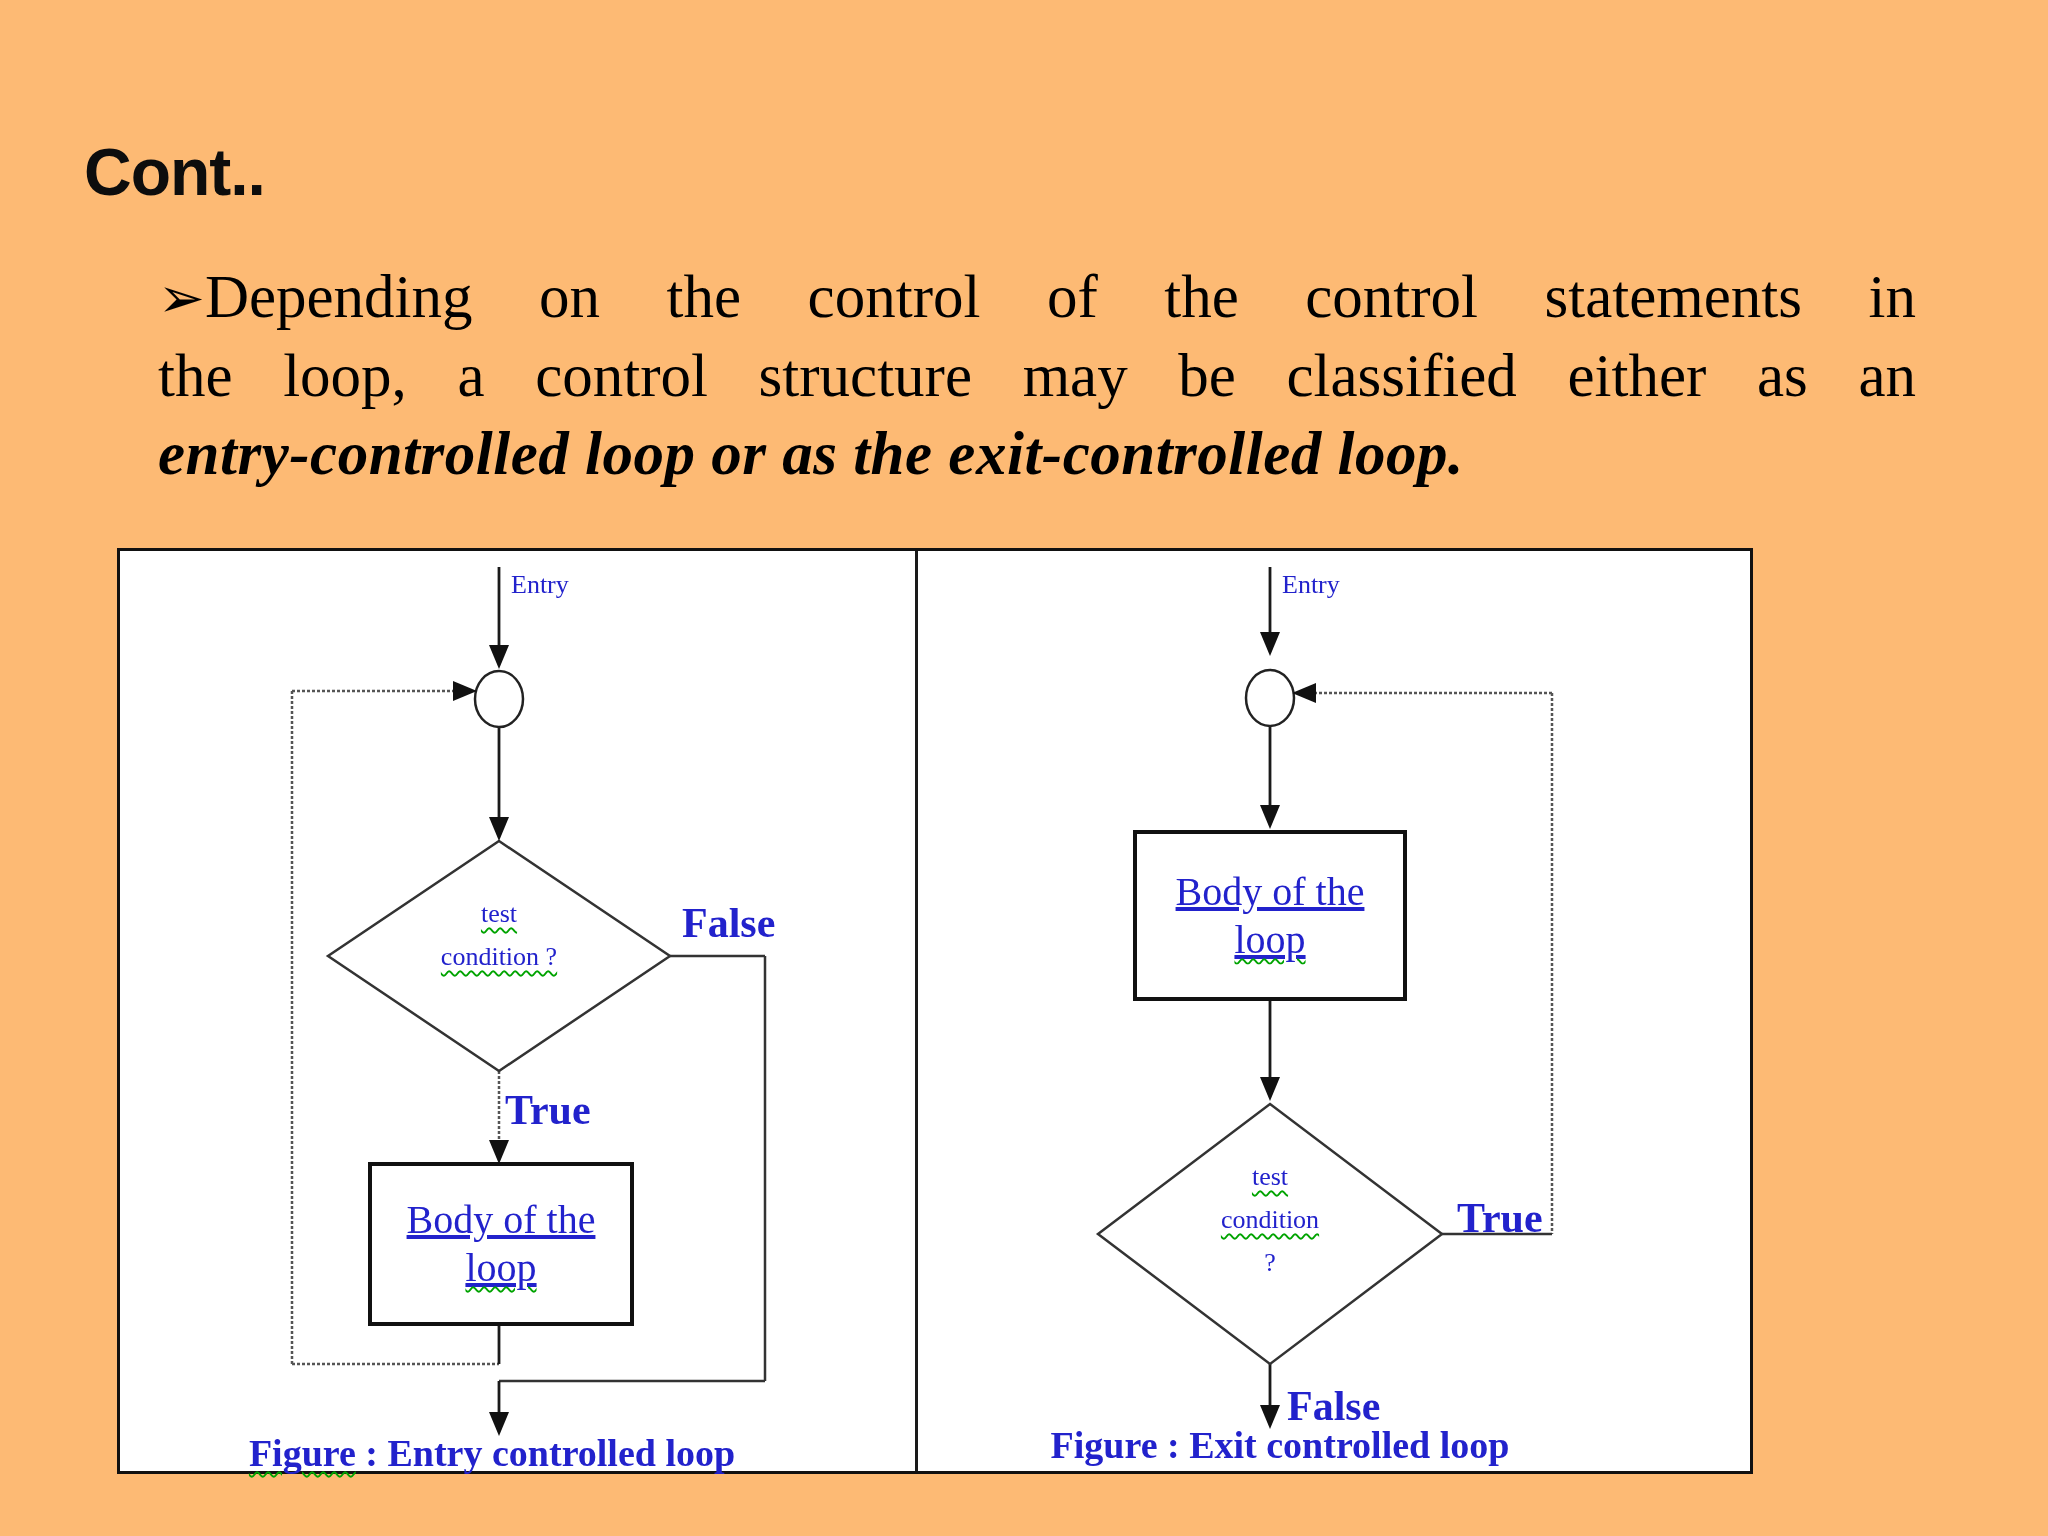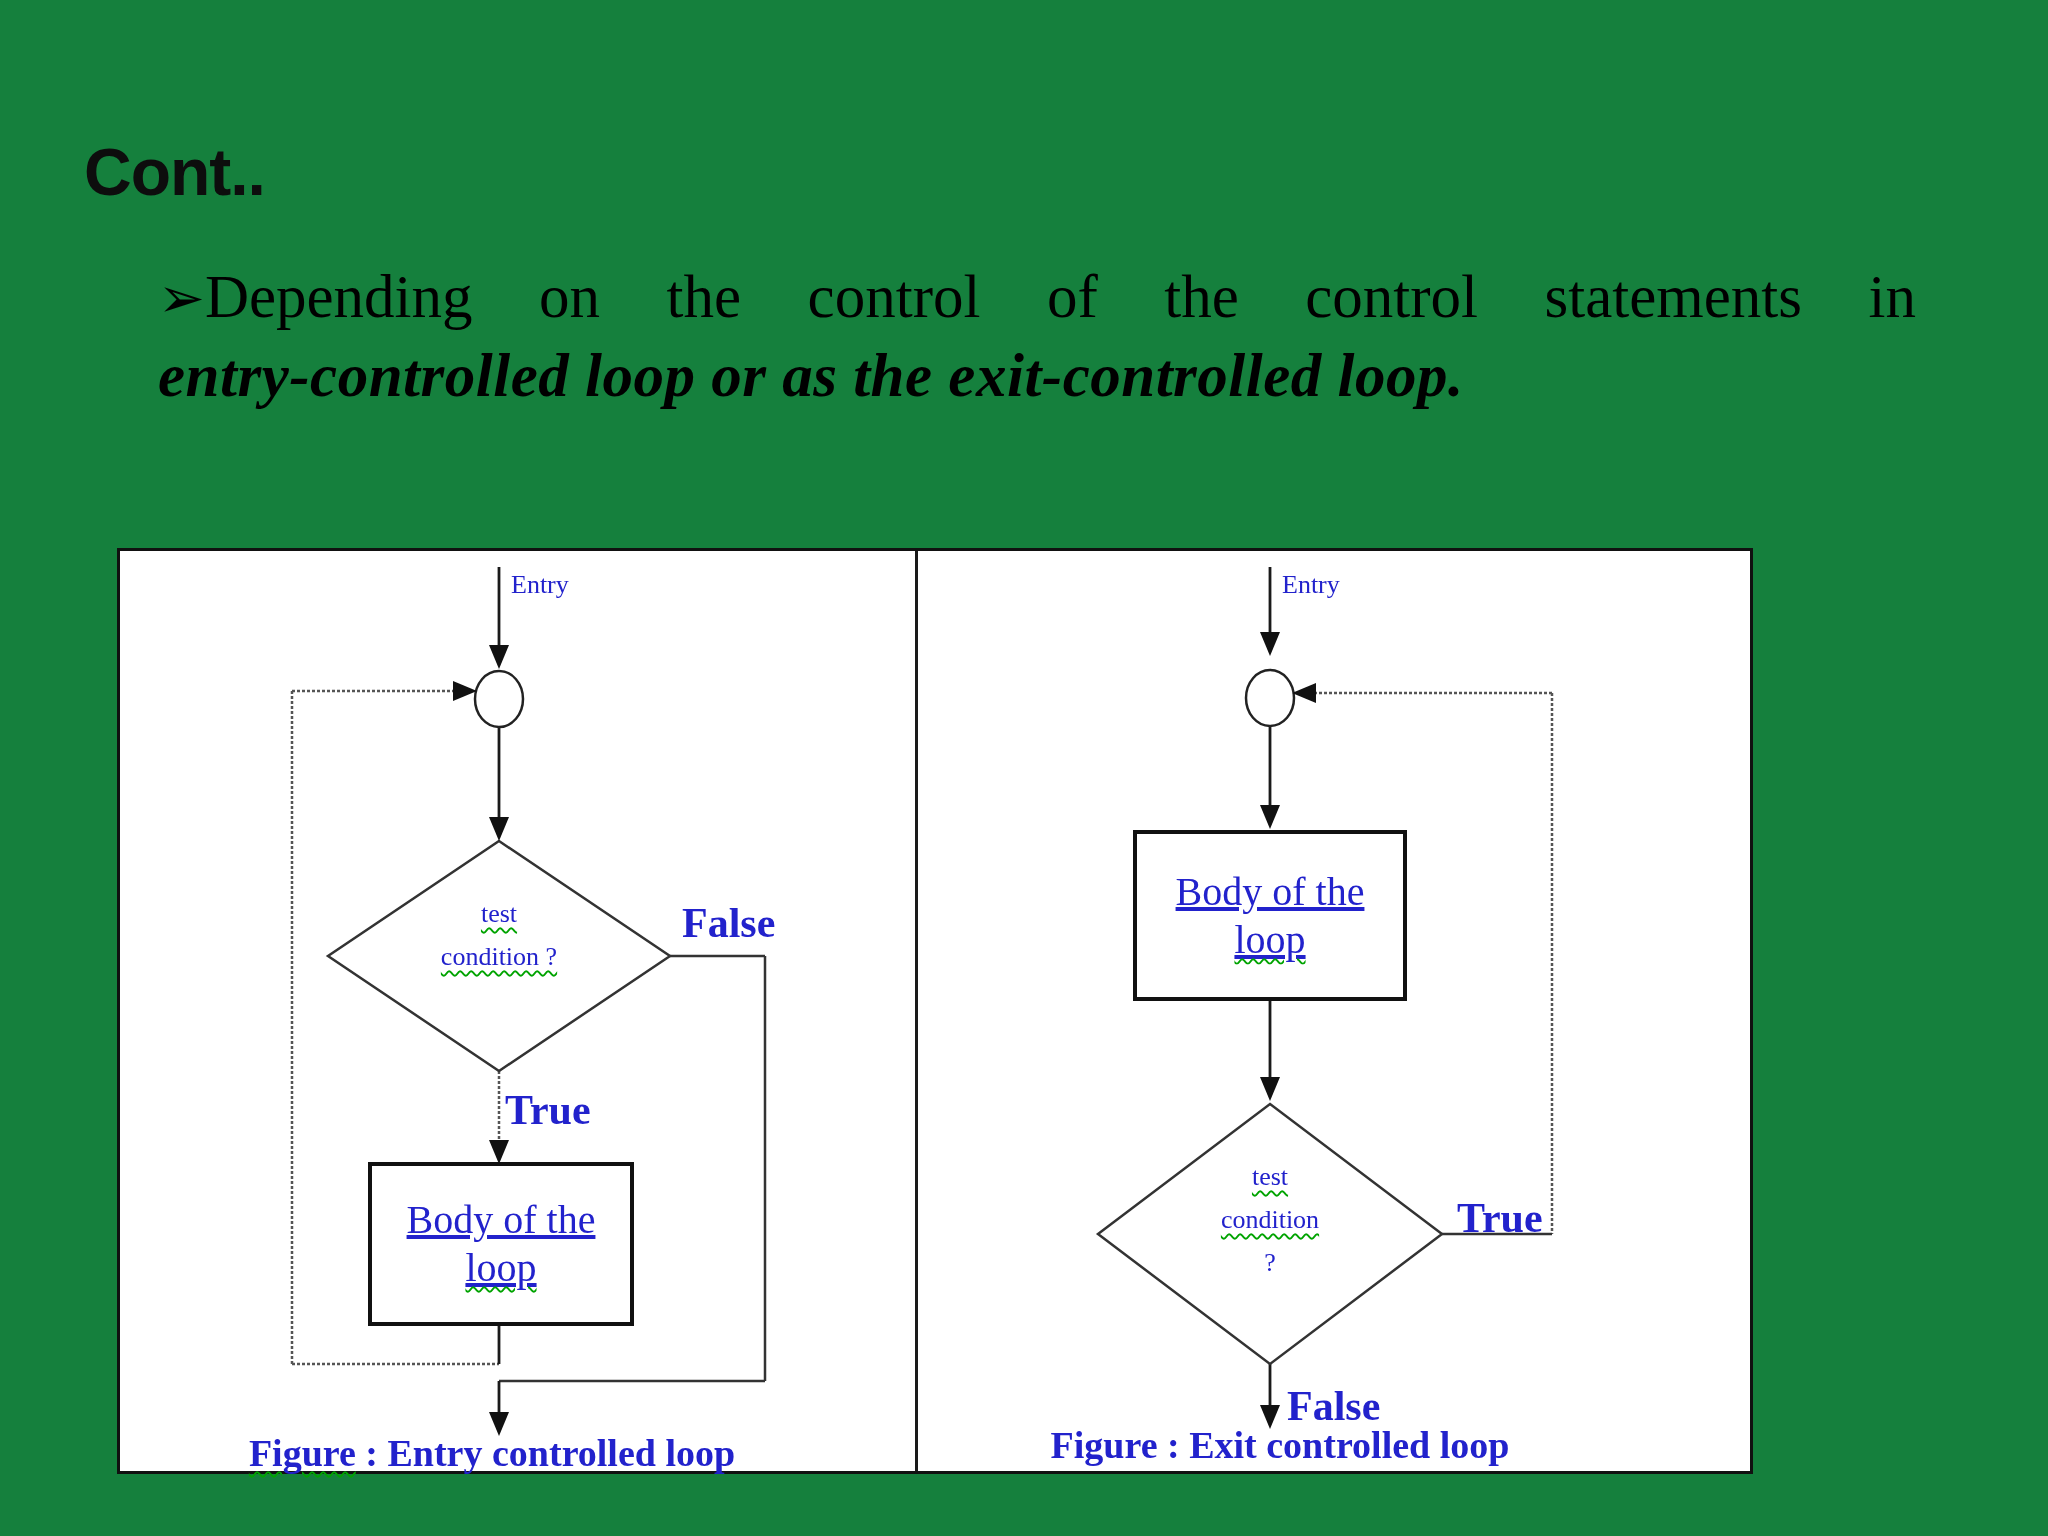--- a/index.html
+++ b/index.html
@@ -1,16 +1,16 @@
 <!DOCTYPE html>
 <html><head>
 <meta charset="utf-8">
 <style>
   html,body{margin:0;padding:0;background:#ffffff;}
-  .slide{position:relative;width:2048px;height:1536px;background:#15803d;overflow:hidden;
+  .slide{position:relative;width:2048px;height:1536px;background:#fdba74;overflow:hidden;
          font-family:"Liberation Serif",serif;color:#000;}
   .title{position:absolute;left:84px;top:134px;font-family:"Liberation Sans",sans-serif;
          font-weight:bold;font-size:66px;color:#0d0d0d;letter-spacing:-1px;}
   .para{position:absolute;left:158px;top:258px;width:1758px;font-size:61px;line-height:78px;color:#000;}
   .jline{text-align:justify;text-align-last:justify;}
   .bullet{font-family:"DejaVu Sans",sans-serif;font-size:56px;}
   .emph{font-weight:bold;font-style:italic;letter-spacing:0.5px;}
   .figure{position:absolute;left:117px;top:548px;width:1630px;height:920px;border:3px solid #111;background:#fff;}
   .divider{position:absolute;left:795px;top:0;bottom:0;width:3px;background:#1a1a1a;}
   .flow-svg{position:absolute;left:0;top:0;width:100%;height:100%;}
@@ -25,20 +25,21 @@
 </style>
 </head>
 <body>
 
 <div class="slide">
 
   <div class="title">Cont..</div>
 
   <div class="para">
     <div class="jline"><span class="bullet">➢</span><span>Depending on the control of the control statements in</span></div>
+    <div class="jline">the loop, a control structure may be classified either as an</div>
     <div class="emph">entry-controlled loop or as the exit-controlled loop.</div>
   </div>
 
   <div class="figure">
     <div class="divider"></div>
 
     <svg class="flow-svg" viewBox="0 0 1630 920">
 
       <g>
         <path d="M379 16 V98" stroke="#1a1a1a" stroke-width="2.8" fill="none"></path>

